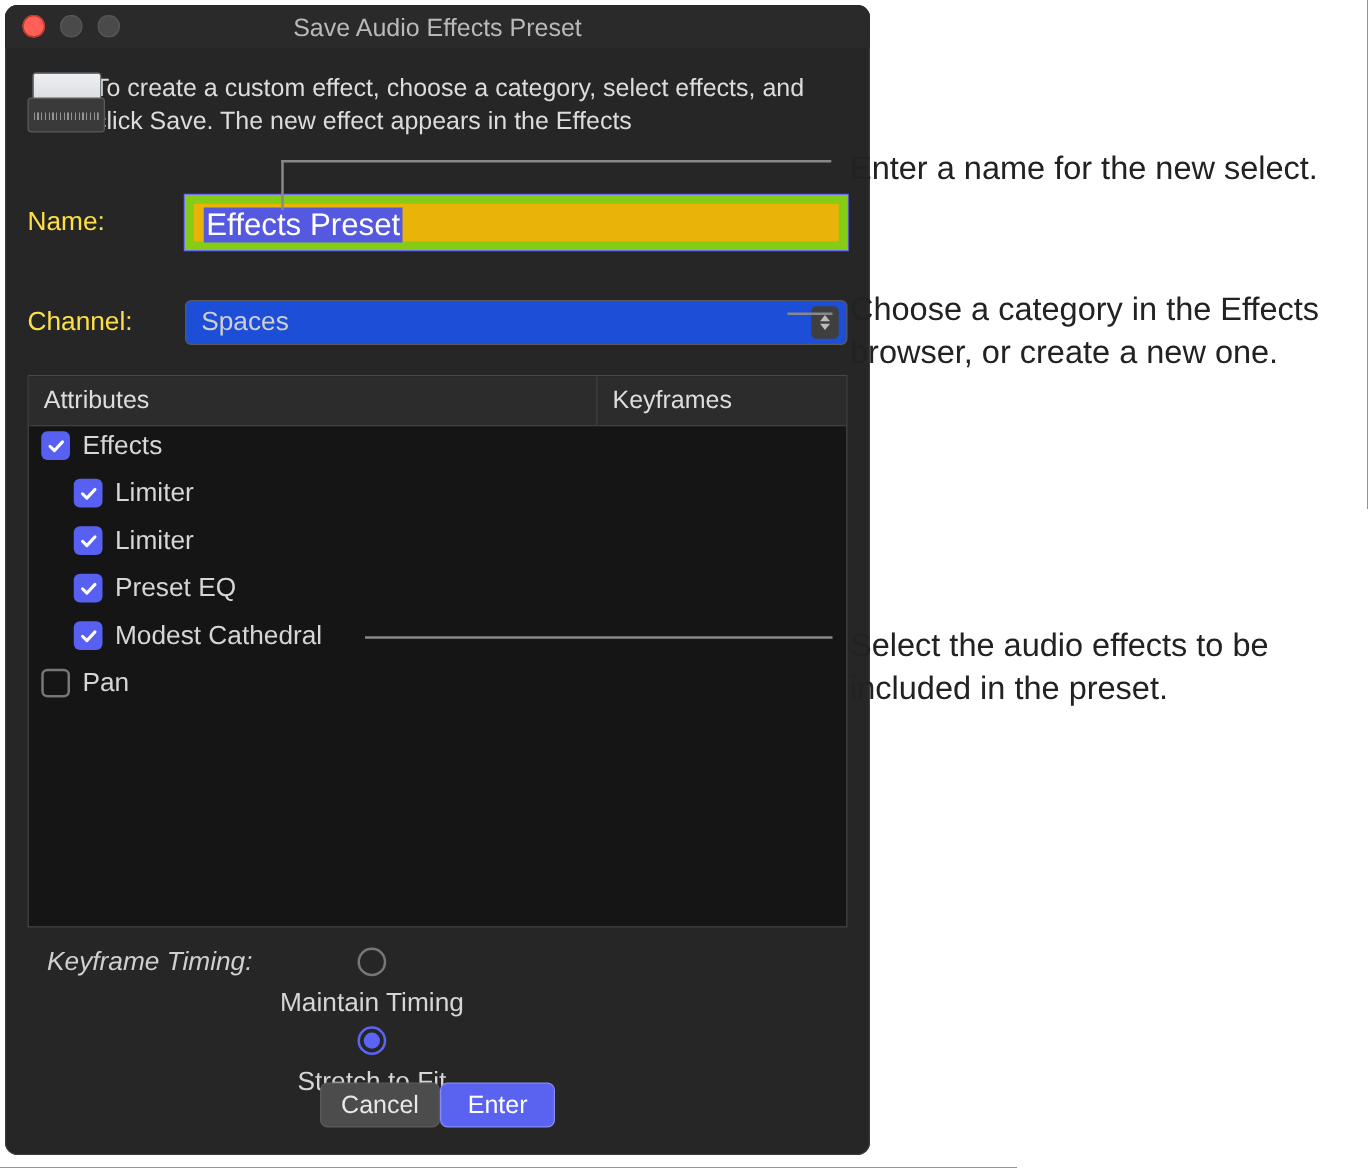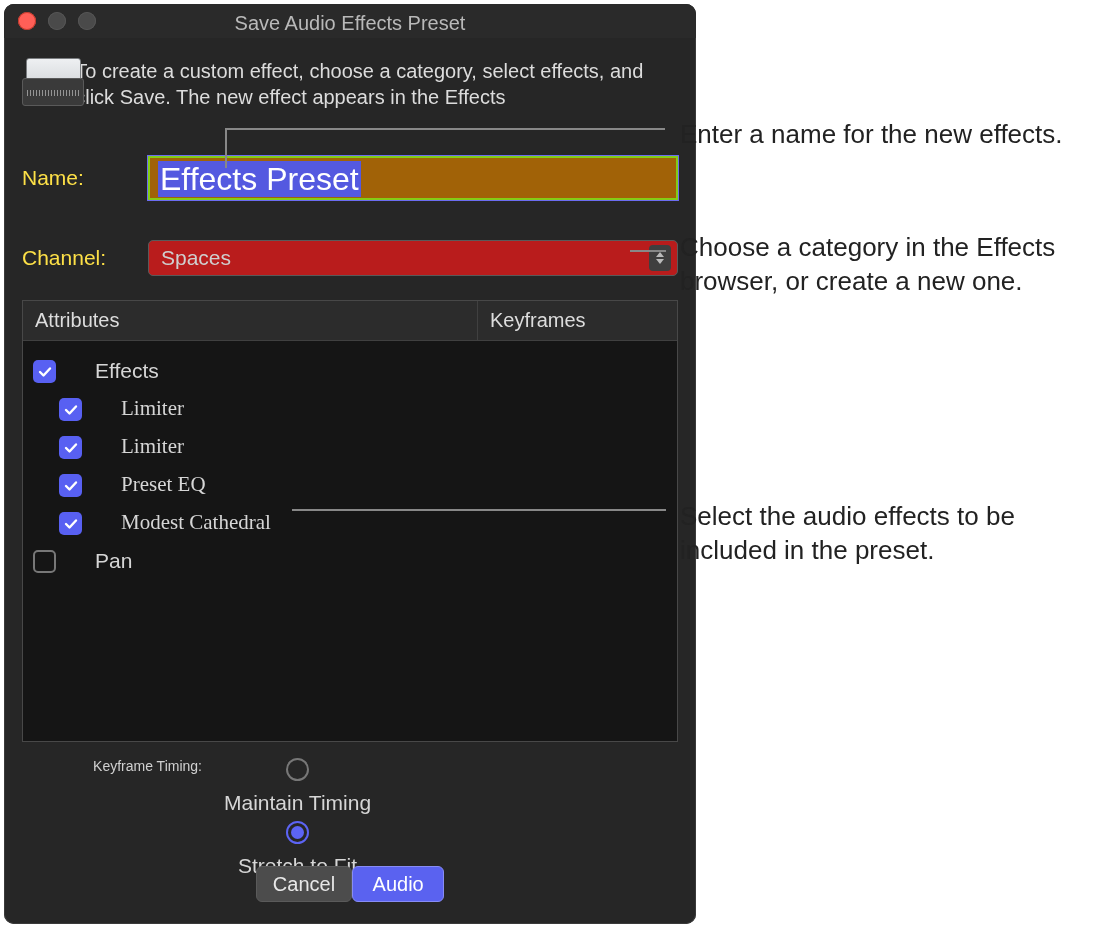--- a/index.html
+++ b/index.html
@@ -78,33 +78,33 @@
     display: flex; align-items: center;
     padding: 18px 18px 0 18px;
     gap: 16px;
   }
   .form-label {
     width: 110px; text-align: left;
     color: #fde047; font-size: 21px;
   }
   .name-input {
     flex: 1; height: 44px;
-    background: #a16207; border: 2px solid #84cc16;
-    color: #fff; font-size: 32px;
+    background: #eab308; border: 7px solid #84cc16;
+    color: #fff; font-size: 25px;
     padding: 3px 8px 7px;
     box-shadow: 0 0 0 1px #6b6cf0;
   }
   .name-input .selected {
     background: #5459e0;
     color: #fff;
     padding: 0 2px;
   }
   .dd {
     flex: 1; height: 36px;
-    background: #b91c1c; border-radius: 5px;
+    background: #1d4ed8; border-radius: 5px;
     display: flex; align-items: center; justify-content: space-between;
     padding: 0 6px 0 12px;
     border: 1px solid #5a5a5a;
   }
   .dd .val { color: #cfcfcf; font-size: 21px; }
   .dd .arrows {
     width: 22px; height: 26px;
     background: #3f3f3f;
     border-radius: 4px;
     display: flex; flex-direction: column; align-items: center; justify-content: center;
@@ -122,35 +122,35 @@
   }
   .thead {
     display: flex; height: 40px;
     background: #2c2c2c;
     border-bottom: 1px solid #404040;
   }
   .th { padding: 8px 12px; color: #ddd; font-size: 20px; }
   .th.attr { flex: 0 0 455px; border-right: 1px solid #404040;}
   .th.kf { flex: 1; }
   .tbody { flex: 1; overflow: auto; padding: 4px 0;}
-  .row { display: flex; align-items: flex-end; height: 38px; padding: 0 10px; gap: 29px; }
-  .row.child { padding-left: 36px; font-family: Liberation Serif, serif; }
+  .row { display: flex; align-items: flex-start; height: 38px; padding: 0 10px; }
+  .row.child { padding-left: 36px; }
   .cb {
     width: 23px; height: 23px; border-radius: 5px;
     margin-right: 10px;
     display: flex; align-items: center; justify-content: center;
     flex: none;
   }
   .cb.checked { background: #5860f2; }
   .cb.checked svg { display:block; }
   .cb.unchecked { background: transparent; border: 2px solid #777; }
   .cb svg { display:none; }
   .row-label { color: #d6d6d6; font-size: 21px; }
   .radio-block { padding: 16px 18px 0; display:flex; gap: 22px;}
-  .radio-lbl { width: 180px; text-align:right; color:#d0d0d0; font-size:14px;}
+  .radio-lbl { width: 180px; text-align:right; color:#d0d0d0; font-size:21px;font-style:italic;}
   .radio-opts { display:flex; flex-direction:column; gap:6px;}
   .rrow{ display:flex; align-items:center; gap:10px;flex-direction:column;}
   .radio {
     width: 23px; height:23px; border-radius:50%;
     border: 2px solid #777; position:relative; flex:none;
   }
   .radio.sel { border-color:#5c64f4; }
   .radio.sel::after{ content:""; position:absolute; left:3px; top:3px; right:3px; bottom:3px; border-radius:50%; background:#5c64f4;}
   .footer {
     position: absolute; left:0; right:0; bottom: 0;
@@ -275,25 +275,25 @@
       </div>
       <div class="rrow">
         <div class="radio sel" id="r1"></div>
         <div class="row-label">Stretch to Fit</div>
       </div>
     </div>
   </div>
 
   <div class="footer">
     <div class="btn secondary">Cancel</div>
-    <div class="btn primary">Audio</div>
+    <div class="btn primary">Enter</div>
   </div>
 </div>
 
 <div id="l1" class="leader"></div>
 <div id="l1b" class="leader"></div>
-<div id="co1" class="callout">Enter a name for the new effects.</div>
+<div id="co1" class="callout">Enter a name for the new select.</div>
 
 <div id="l2" class="leader"></div>
 <div id="co2" class="callout">Choose a category in the Effects browser, or create a new one.</div>
 
 <div id="l3" class="leader"></div>
 <div id="co3" class="callout">Select the audio effects to be included in the preset.</div>
 
 </body></html>

